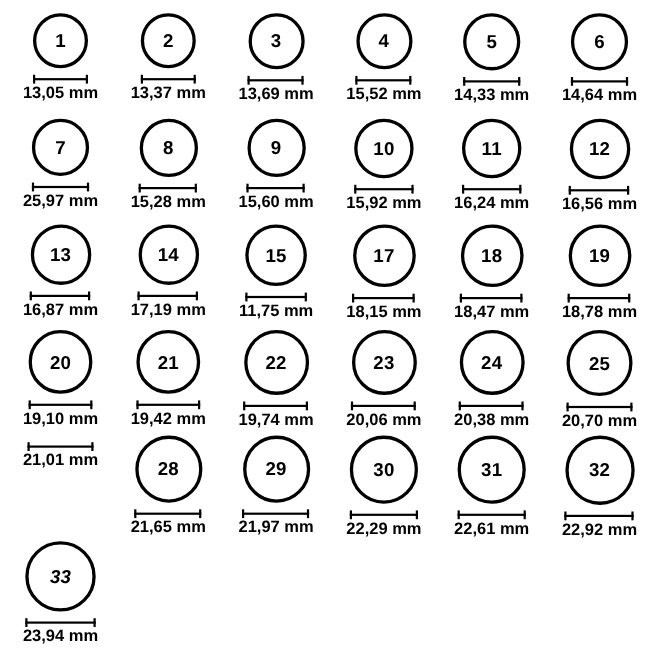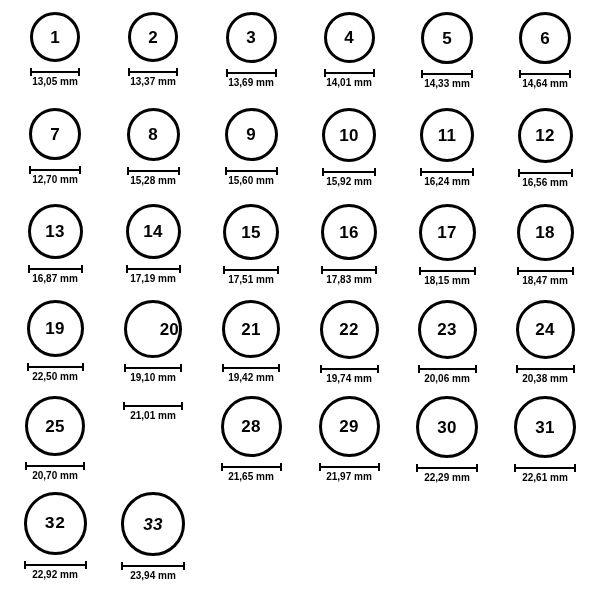--- a/index.html
+++ b/index.html
@@ -75,21 +75,21 @@
     position: absolute;
     top: 0;
     width: 2px;
     height: 8px;
     background: #000000;
   }
   .dim-line .tick.left { left: 0; }
   .dim-line .tick.right { right: 0; }
   .dim-text {
     margin-top: 2px;
-    font-size: 10px;
+    font-size: 15px;
     font-weight: bold;
     line-height: 1;
     white-space: nowrap;
   }
 </style>
 </head>
 <body>
 
 <div id="chart">
   <div class="grid">
@@ -135,21 +135,21 @@
       <div class="cell">
         <div class="ring" style="width: 51px; height: 51px;">
           <span class="ring-label">4</span>
         </div>
         <div class="measure">
           <div class="dim-line" style="width: 51px;">
             <div class="bar"></div>
             <div class="tick left"></div>
             <div class="tick right"></div>
           </div>
-          <div class="dim-text">14,01 mm</div>
+          <div class="dim-text">15,52 mm</div>
         </div>
       </div>
       <div class="cell">
         <div class="ring" style="width: 52px; height: 52px;">
           <span class="ring-label">5</span>
         </div>
         <div class="measure">
           <div class="dim-line" style="width: 52px;">
             <div class="bar"></div>
             <div class="tick left"></div>
@@ -174,21 +174,21 @@
       <div class="cell">
         <div class="ring" style="width: 52px; height: 52px;">
           <span class="ring-label">7</span>
         </div>
         <div class="measure">
           <div class="dim-line" style="width: 52px;">
             <div class="bar"></div>
             <div class="tick left"></div>
             <div class="tick right"></div>
           </div>
-          <div class="dim-text">12,70 mm</div>
+          <div class="dim-text">25,97 mm</div>
         </div>
       </div>
       <div class="cell">
         <div class="ring" style="width: 53px; height: 53px;">
           <span class="ring-label">8</span>
         </div>
         <div class="measure">
           <div class="dim-line" style="width: 53px;">
             <div class="bar"></div>
             <div class="tick left"></div>
@@ -278,34 +278,21 @@
       <div class="cell">
         <div class="ring" style="width: 56px; height: 56px;">
           <span class="ring-label">15</span>
         </div>
         <div class="measure">
           <div class="dim-line" style="width: 56px;">
             <div class="bar"></div>
             <div class="tick left"></div>
             <div class="tick right"></div>
           </div>
-          <div class="dim-text">17,51 mm</div>
-        </div>
-      </div>
-      <div class="cell">
-        <div class="ring" style="width: 56px; height: 56px;">
-          <span class="ring-label">16</span>
-        </div>
-        <div class="measure">
-          <div class="dim-line" style="width: 56px;">
-            <div class="bar"></div>
-            <div class="tick left"></div>
-            <div class="tick right"></div>
-          </div>
-          <div class="dim-text">17,83 mm</div>
+          <div class="dim-text">11,75 mm</div>
         </div>
       </div>
       <div class="cell">
         <div class="ring" style="width: 57px; height: 57px;">
           <span class="ring-label">17</span>
         </div>
         <div class="measure">
           <div class="dim-line" style="width: 57px;">
             <div class="bar"></div>
             <div class="tick left"></div>
@@ -330,25 +317,25 @@
       <div class="cell">
         <div class="ring" style="width: 57px; height: 57px;">
           <span class="ring-label">19</span>
         </div>
         <div class="measure">
           <div class="dim-line" style="width: 57px;">
             <div class="bar"></div>
             <div class="tick left"></div>
             <div class="tick right"></div>
           </div>
-          <div class="dim-text">22,50 mm</div>
-        </div>
-      </div>
-      <div class="cell">
-        <div class="ring" style="width: 58px; height: 58px; justify-content: flex-end;">
+          <div class="dim-text">18,78 mm</div>
+        </div>
+      </div>
+      <div class="cell">
+        <div class="ring" style="width: 58px; height: 58px;">
           <span class="ring-label">20</span>
         </div>
         <div class="measure">
           <div class="dim-line" style="width: 58px;">
             <div class="bar"></div>
             <div class="tick left"></div>
             <div class="tick right"></div>
           </div>
           <div class="dim-text">19,10 mm</div>
         </div>
@@ -474,21 +461,21 @@
         <div class="measure">
           <div class="dim-line" style="width: 62px;">
             <div class="bar"></div>
             <div class="tick left"></div>
             <div class="tick right"></div>
           </div>
           <div class="dim-text">22,61 mm</div>
         </div>
       </div>
       <div class="cell">
-        <div class="ring" style="width: 63px; height: 63px; font-family: Liberation Mono, monospace;">
+        <div class="ring" style="width: 63px; height: 63px;">
           <span class="ring-label">32</span>
         </div>
         <div class="measure">
           <div class="dim-line" style="width: 63px;">
             <div class="bar"></div>
             <div class="tick left"></div>
             <div class="tick right"></div>
           </div>
           <div class="dim-text">22,92 mm</div>
         </div>

